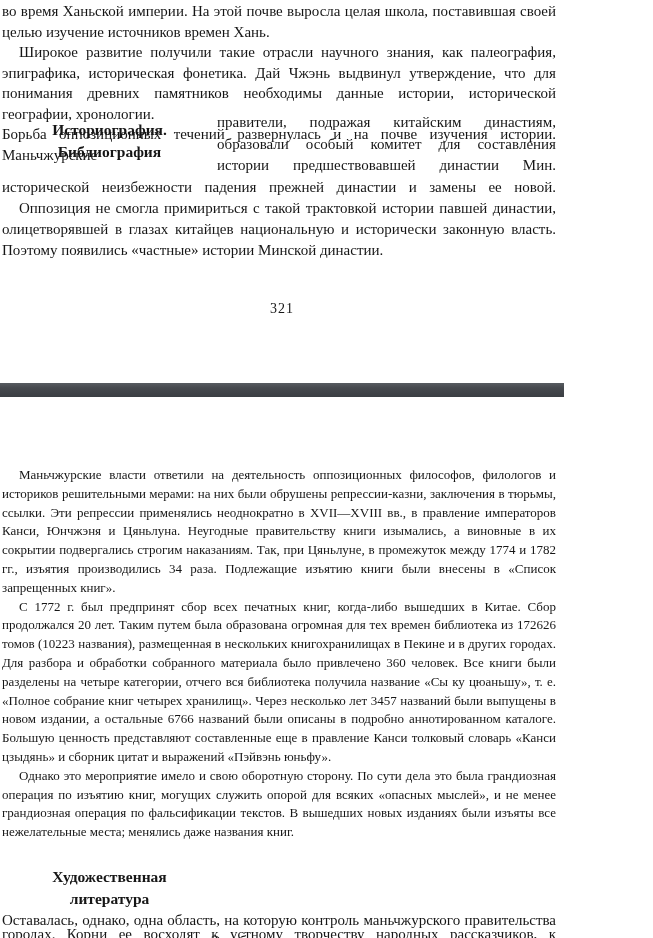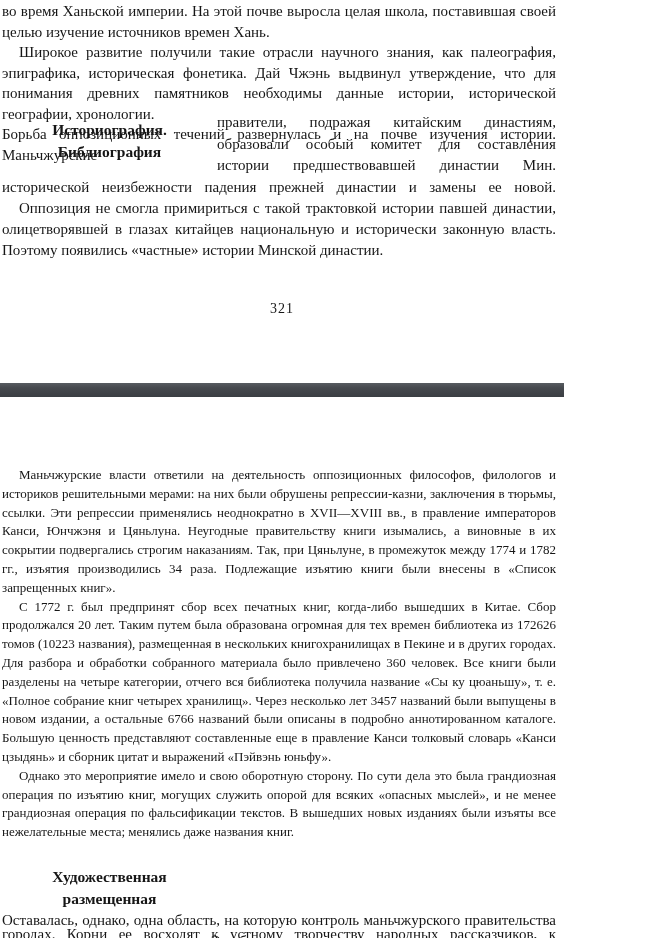--- a/index.html
+++ b/index.html
@@ -62,20 +62,20 @@
 
   <div id="p2-top">
     <p class="para indent">Маньчжурские власти ответили на деятельность оппозиционных философов, филологов и историков решительными мерами: на них были обрушены репрессии-казни, заключения в тюрьмы, ссылки. Эти репрессии применялись неоднократно в XVII—XVIII вв., в правление императоров Канси, Юнчжэня и Цяньлуна. Неугодные правительству книги изымались, а виновные в их сокрытии подвергались строгим наказаниям. Так, при Цяньлуне, в промежуток между 1774 и 1782 гг., изъятия производились 34 раза. Подлежащие изъятию книги были внесены в «Список запрещенных книг».</p>
     <p class="para indent">С 1772 г. был предпринят сбор всех печатных книг, когда-либо вышедших в Китае. Сбор продолжался 20 лет. Таким путем была образована огромная для тех времен библиотека из 172626 томов (10223 названия), размещенная в нескольких книгохранилищах в Пекине и в других городах. Для разбора и обработки собранного материала было привлечено 360 человек. Все книги были разделены на четыре категории, отчего вся библиотека получила название «Сы ку цюаньшу», т. е. «Полное собрание книг четырех хранилищ». Через несколько лет 3457 названий были выпущены в новом издании, а остальные 6766 названий были описаны в подробно аннотированном каталоге. Большую ценность представляют составленные еще в правление Канси толковый словарь «Канси цзыдянь» и сборник цитат и выражений «Пэйвэнь юньфу».</p>
     <p class="para indent">Однако это мероприятие имело и свою оборотную сторону. По сути дела это была грандиозная операция по изъятию книг, могущих служить опорой для всяких «опасных мыслей», и не менее грандиозная операция по фальсификации текстов. В вышедших новых изданиях были изъяты все нежелательные места; менялись даже названия книг.</p>
   </div>
 
   <div id="p2-wrap">
     <div class="headbox" id="h2box">
       <div>Художественная</div>
-      <div>размещенная</div>
+      <div>литература</div>
     </div>
     <div class="wrapcol jl">Оставалась, однако, одна область, на которую контроль маньчжурского правительства распространялся меньше всего. Это была художественная литература, развивавшаяся в больших</div>
   </div>
 
   <div id="p2-tail" class="jl">городах. Корни ее восходят к устному творчеству народных рассказчиков, к представлениям</div>
 
 </div>
 
 </body></html>

